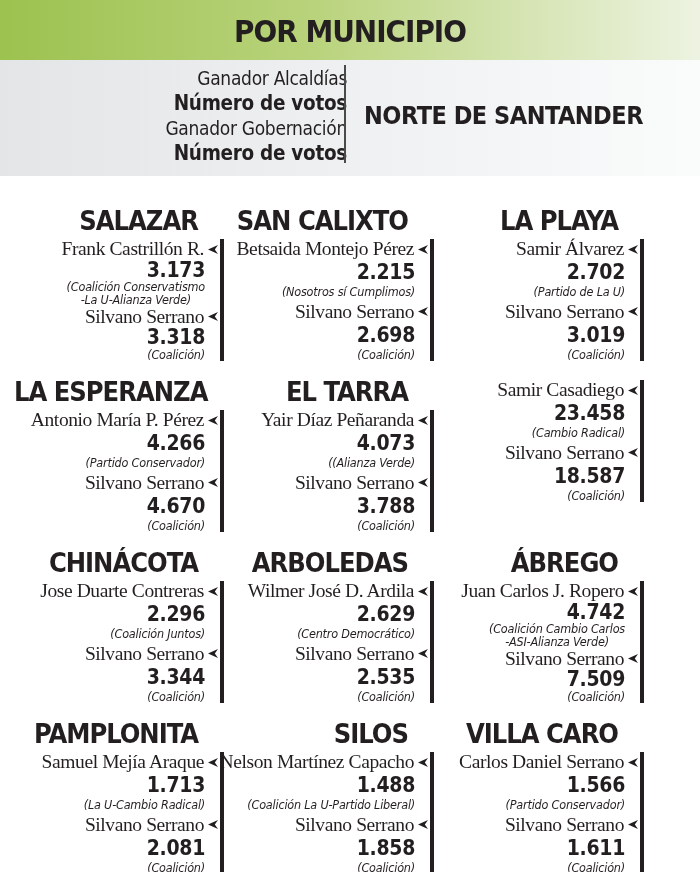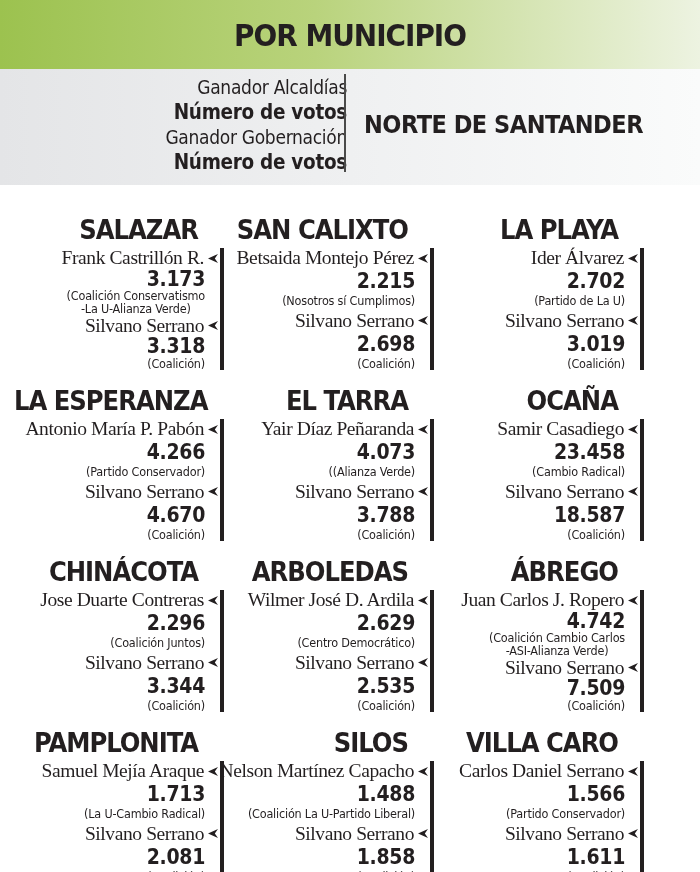--- a/index.html
+++ b/index.html
@@ -13,21 +13,21 @@
   *{margin:0;padding:0;box-sizing:border-box;}
   html,body{width:700px;background:#ffffff;}
   body{
     height:872px;overflow:hidden;color:var(--ink);
     font-family:"DejaVu Sans","Liberation Sans",sans-serif;
     font-stretch:condensed;
     -webkit-font-smoothing:antialiased;
   }
   
   .banner{
-    height:69px;
+    height:60px;
     background:linear-gradient(90deg,var(--green-left) 0%, #b9d37c 45%, var(--green-right) 100%);
     display:flex;align-items:center;justify-content:center;
   }
   .banner-title{
     font-size:31px;font-weight:bold;letter-spacing:-1px;line-height:1;
     padding-top:2px;
   }
   .subheader{
     position:relative;height:116px;
     background:linear-gradient(90deg,var(--band-left) 0%, var(--band-right) 100%);
@@ -62,21 +62,21 @@
     border-right:4px solid var(--ink);
     padding-right:15px;
     display:flex;flex-direction:column;justify-content:space-between;align-items:flex-end;
   }
   .winner-row{display:flex;align-items:center;margin-right:-13px;white-space:nowrap;}
   .winner-name{font-size:19.5px;line-height:20px;letter-spacing:-0.4px;font-family:Liberation Serif, serif;}
   .arrow{width:10px;height:11px;margin-left:4px;flex:0 0 auto;}
   .arrow path{fill:var(--ink);}
   .votes{font-size:21px;font-weight:bold;line-height:20px;letter-spacing:-0.3px;}
   .party{
-    font-size:12.5px;line-height:13px;
+    font-size:12.5px;font-style:italic;line-height:13px;
     text-align:center;white-space:pre-line;letter-spacing:-0.2px;
   }
 </style>
 </head>
 <body>
 
 <div class="banner">
   <div class="banner-title">POR MUNICIPIO</div>
 </div>
 
@@ -135,21 +135,21 @@
       </div>
       <div class="votes">2.698</div>
       <div class="party">(Coalición)</div>
     </div>
   </div>
 
   <div class="card">
     <div class="card-title">LA PLAYA</div>
     <div class="card-body">
       <div class="winner-row">
-        <span class="winner-name">Ider Álvarez</span>
+        <span class="winner-name">Samir Álvarez</span>
         <svg class="arrow" viewBox="0 0 12 11">
             <path d="M12 0 L0 5.5 L12 11 L8.2 5.5 Z"></path>
           </svg>
       </div>
       <div class="votes">2.702</div>
       <div class="party">(Partido de La U)</div>
       <div class="winner-row">
         <span class="winner-name">Silvano Serrano</span>
         <svg class="arrow" viewBox="0 0 12 11">
             <path d="M12 0 L0 5.5 L12 11 L8.2 5.5 Z"></path>
@@ -157,21 +157,21 @@
       </div>
       <div class="votes">3.019</div>
       <div class="party">(Coalición)</div>
     </div>
   </div>
 
   <div class="card">
     <div class="card-title">LA ESPERANZA</div>
     <div class="card-body">
       <div class="winner-row">
-        <span class="winner-name">Antonio María P. Pabón</span>
+        <span class="winner-name">Antonio María P. Pérez</span>
         <svg class="arrow" viewBox="0 0 12 11">
             <path d="M12 0 L0 5.5 L12 11 L8.2 5.5 Z"></path>
           </svg>
       </div>
       <div class="votes">4.266</div>
       <div class="party">(Partido Conservador)</div>
       <div class="winner-row">
         <span class="winner-name">Silvano Serrano</span>
         <svg class="arrow" viewBox="0 0 12 11">
             <path d="M12 0 L0 5.5 L12 11 L8.2 5.5 Z"></path>
@@ -198,21 +198,20 @@
         <svg class="arrow" viewBox="0 0 12 11">
             <path d="M12 0 L0 5.5 L12 11 L8.2 5.5 Z"></path>
           </svg>
       </div>
       <div class="votes">3.788</div>
       <div class="party">(Coalición)</div>
     </div>
   </div>
 
   <div class="card">
-    <div class="card-title">OCAÑA</div>
     <div class="card-body">
       <div class="winner-row">
         <span class="winner-name">Samir Casadiego</span>
         <svg class="arrow" viewBox="0 0 12 11">
             <path d="M12 0 L0 5.5 L12 11 L8.2 5.5 Z"></path>
           </svg>
       </div>
       <div class="votes">23.458</div>
       <div class="party">(Cambio Radical)</div>
       <div class="winner-row">

